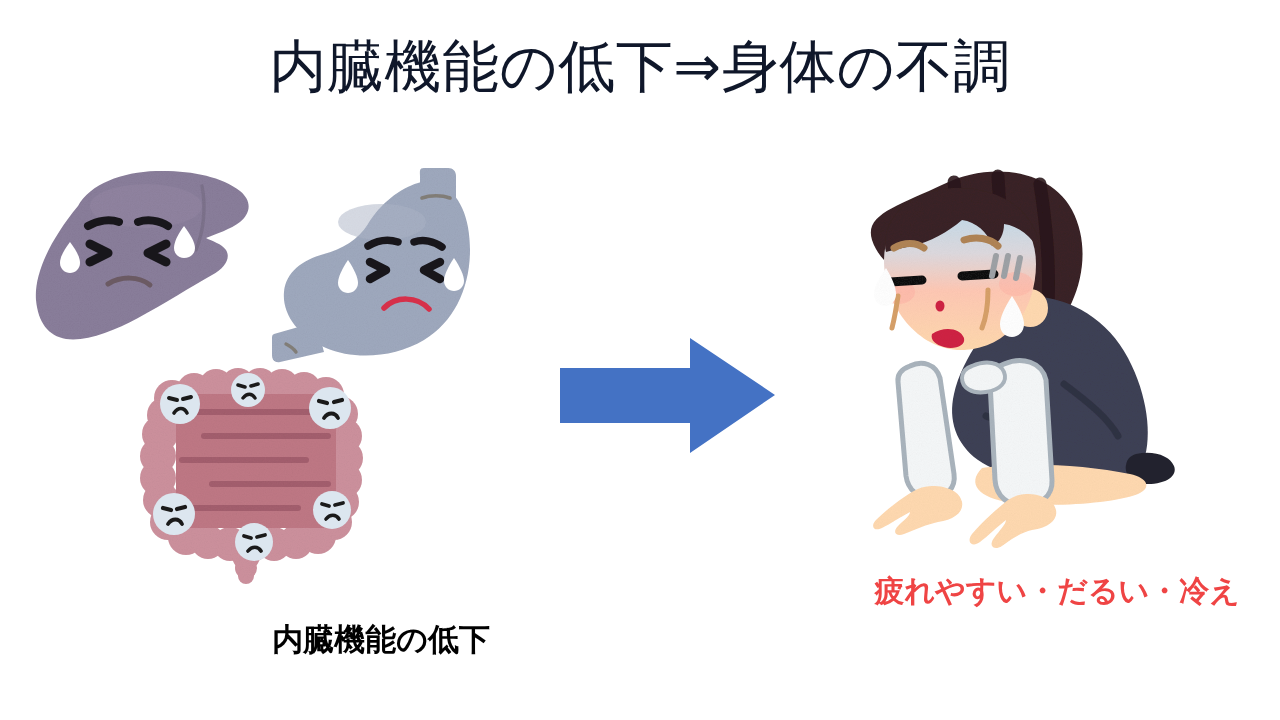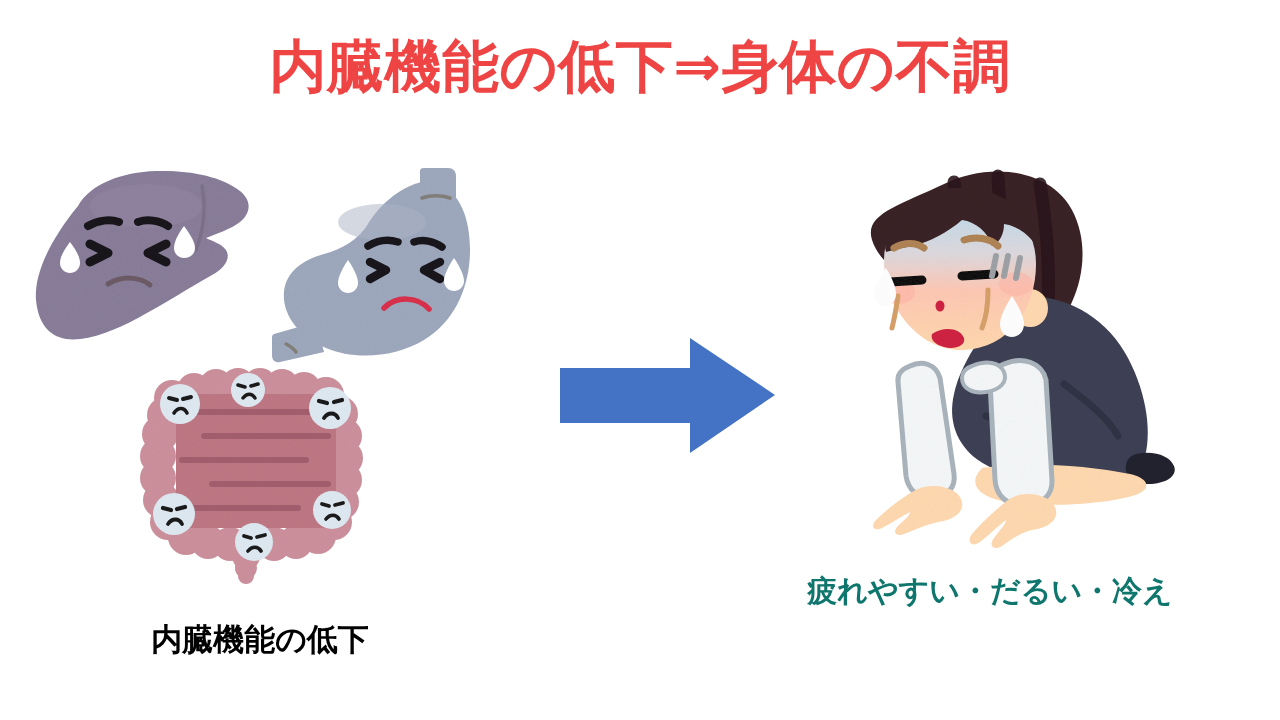--- a/index.html
+++ b/index.html
@@ -25,50 +25,50 @@
   }
 
   
   .slide-title {
     position: absolute;
     left: 0;
     top: 36px;
     width: 1280px;
     text-align: center;
     font-size: 57px;
-    font-weight: 700;
+    font-weight: 400;
     line-height: 1.08;
     letter-spacing: 0.5px;
-    color: #ef4444;
+    color: #0f172a;
     white-space: nowrap;
   }
 
   
   .caption-left {
     position: absolute;
     left: 30px;
     top: 622px;
     width: 460px;
-    text-align: center;
+    text-align: right;
     font-size: 31px;
     font-weight: 700;
     line-height: 1.18;
     color: #000000;
     white-space: nowrap;
   }
   .caption-right {
     position: absolute;
     left: 740px;
     top: 572px;
     width: 500px;
-    text-align: center;
+    text-align: right;
     font-size: 30px;
     font-weight: 700;
     line-height: 1.28;
-    color: #0f766e;
+    color: #ef4444;
     white-space: nowrap;
   }
   .caption-right .line { display: block; }
 
   
   .fig { position: absolute; }
   #liver-figure     { left: 26px;  top: 158px; width: 230px; height: 200px; }
   #stomach-figure   { left: 272px; top: 162px; width: 220px; height: 215px; }
   #intestine-figure { left: 142px; top: 372px; width: 230px; height: 205px; }
   #arrow-figure     { left: 560px; top: 338px; width: 215px; height: 115px; }

